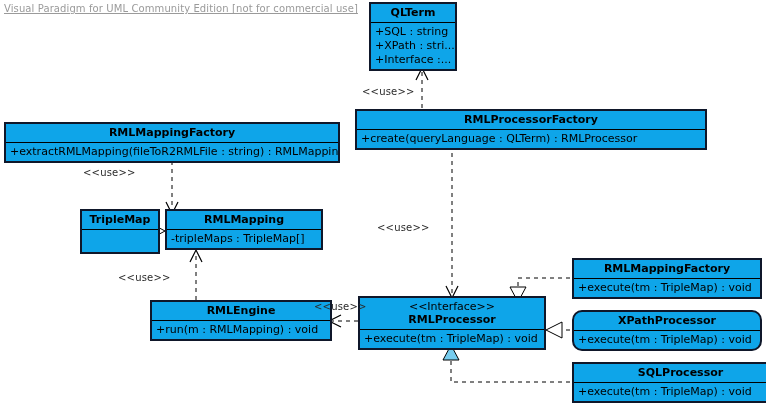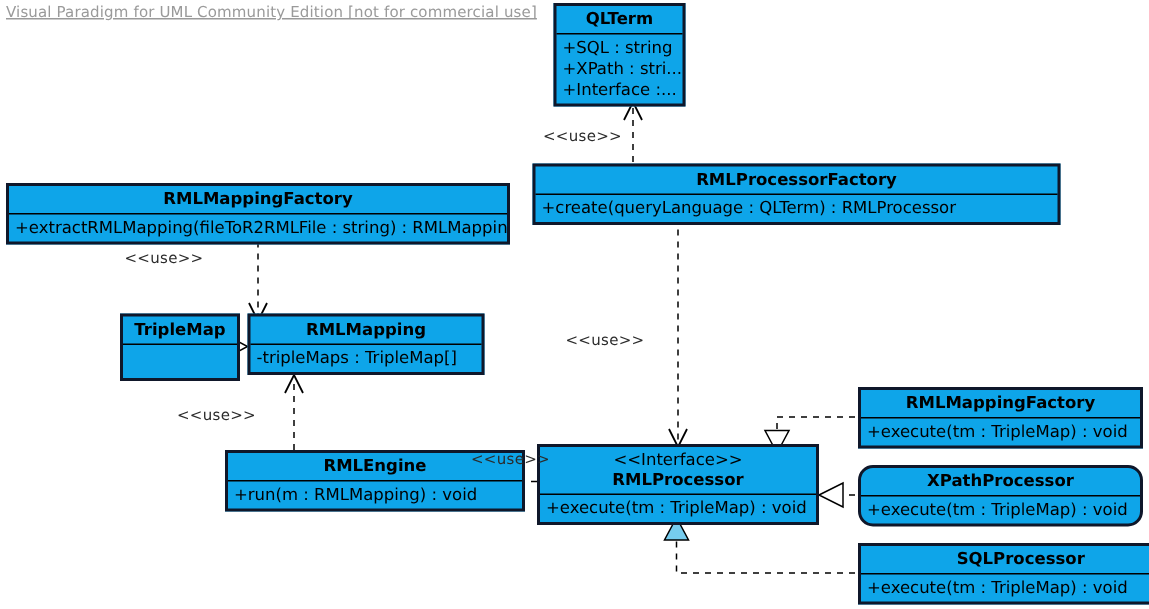--- a/index.html
+++ b/index.html
@@ -181,21 +181,21 @@
     <div class="uml-compartment empty"></div>
   </div>
 
   <div class="uml-class" style="left:165px; top:209px; width:158px;">
     <div class="uml-header">RMLMapping</div>
     <div class="uml-compartment">
       <span class="member">-tripleMaps : TripleMap[]</span>
     </div>
   </div>
 
-  <div class="uml-class" style="left:150px; top:300px; width:200px;">
+  <div class="uml-class" style="left:150px; top:300px; width:182px;">
     <div class="uml-header">RMLEngine</div>
     <div class="uml-compartment">
       <span class="member">+run(m : RMLMapping) : void</span>
     </div>
   </div>
 
   <div class="uml-class" style="left:358px; top:296px; width:188px;">
     <div class="uml-header">
       <span class="uml-stereotype">&lt;&lt;Interface&gt;&gt;</span>
       <span>RMLProcessor</span>

